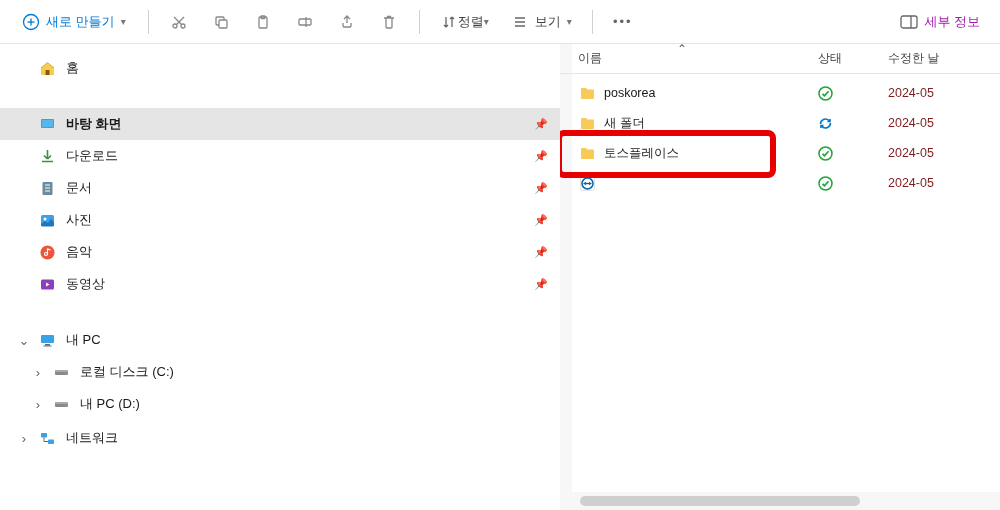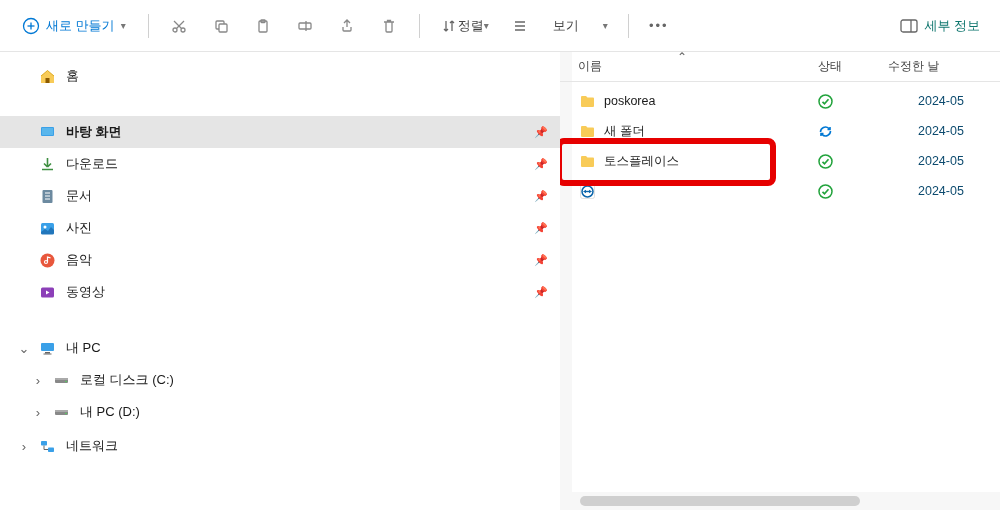--- a/index.html
+++ b/index.html
@@ -8,21 +8,21 @@
       font-size: 13px;
       color: #1a1a1a;
       background: #fff;
       width: 1000px;
       height: 510px;
       overflow: hidden;
       display: flex;
       flex-direction: column;
     }
     .toolbar {
-      height: 52px;
+      height: 44px;
       border-bottom: 1px solid #e5e5e5;
       display: flex;
       align-items: center;
       padding: 0 12px;
       gap: 6px;
     }
     .toolbar-btn {
       display: inline-flex;
       align-items: center;
       justify-content: center;
@@ -42,21 +42,21 @@
       width: 1px;
       height: 24px;
       background: #d0d0d0;
       margin: 0 6px;
     }
     .details-btn {
       margin-left: auto;
       display: inline-flex;
       align-items: center;
       gap: 6px;
-      color: #0f766e;
+      color: #a21caf;
     }
     .main {
       flex: 1;
       display: flex;
       overflow: hidden;
     }
     .sidebar {
       width: 560px;
       border-right: none;
       padding-top: 8px;
@@ -142,21 +142,21 @@
     }
     .file-row .fname {
       width: 240px;
       display: flex;
       align-items: center;
       gap: 8px;
       overflow: hidden;
       white-space: nowrap;
     }
     .file-row .fstatus { width: 70px; text-align: center; }
-    .file-row .fdate { flex: 1; color: #0c4a6e; margin-left: 30px; }
+    .file-row .fdate { flex: 1; color: #7f1d1d; }
     .highlight-box {
       position: absolute;
       border: 6px solid #e60000;
       border-radius: 8px;
       pointer-events: none;
     }
     .folder-icon { color: #f8cb58; }
     .hscroll {
       height: 18px;
       background: #f7f7f7;
@@ -241,21 +241,21 @@
   <div class="toolbar-sep"></div>
   <div class="toolbar-btn" style="color:#444">
     <span class="icon">
       <svg width="16" height="16" viewBox="0 0 16 16" fill="none" stroke="#666" stroke-width="1.3">
           <path d="M5 3v10m0 0l-2-2m2 2l2-2M11 13V3m0 0l-2 2m2-2l2 2"></path>
         </svg>
     </span>
     <span>정렬</span>
     <span class="chev-icon">▾</span>
   </div>
-  <div class="toolbar-btn" style="gap:24px;color:#444">
+  <div class="toolbar-btn" style="gap:6px;color:#444">
     <span class="icon">
       <svg width="16" height="16" viewBox="0 0 16 16" fill="none" stroke="#666" stroke-width="1.5">
           <line x1="3" y1="4" x2="13" y2="4"></line>
           <line x1="3" y1="8" x2="13" y2="8"></line>
           <line x1="3" y1="12" x2="13" y2="12"></line>
         </svg>
     </span>
     <span>보기</span>
     <span class="chev-icon">▾</span>
   </div>

